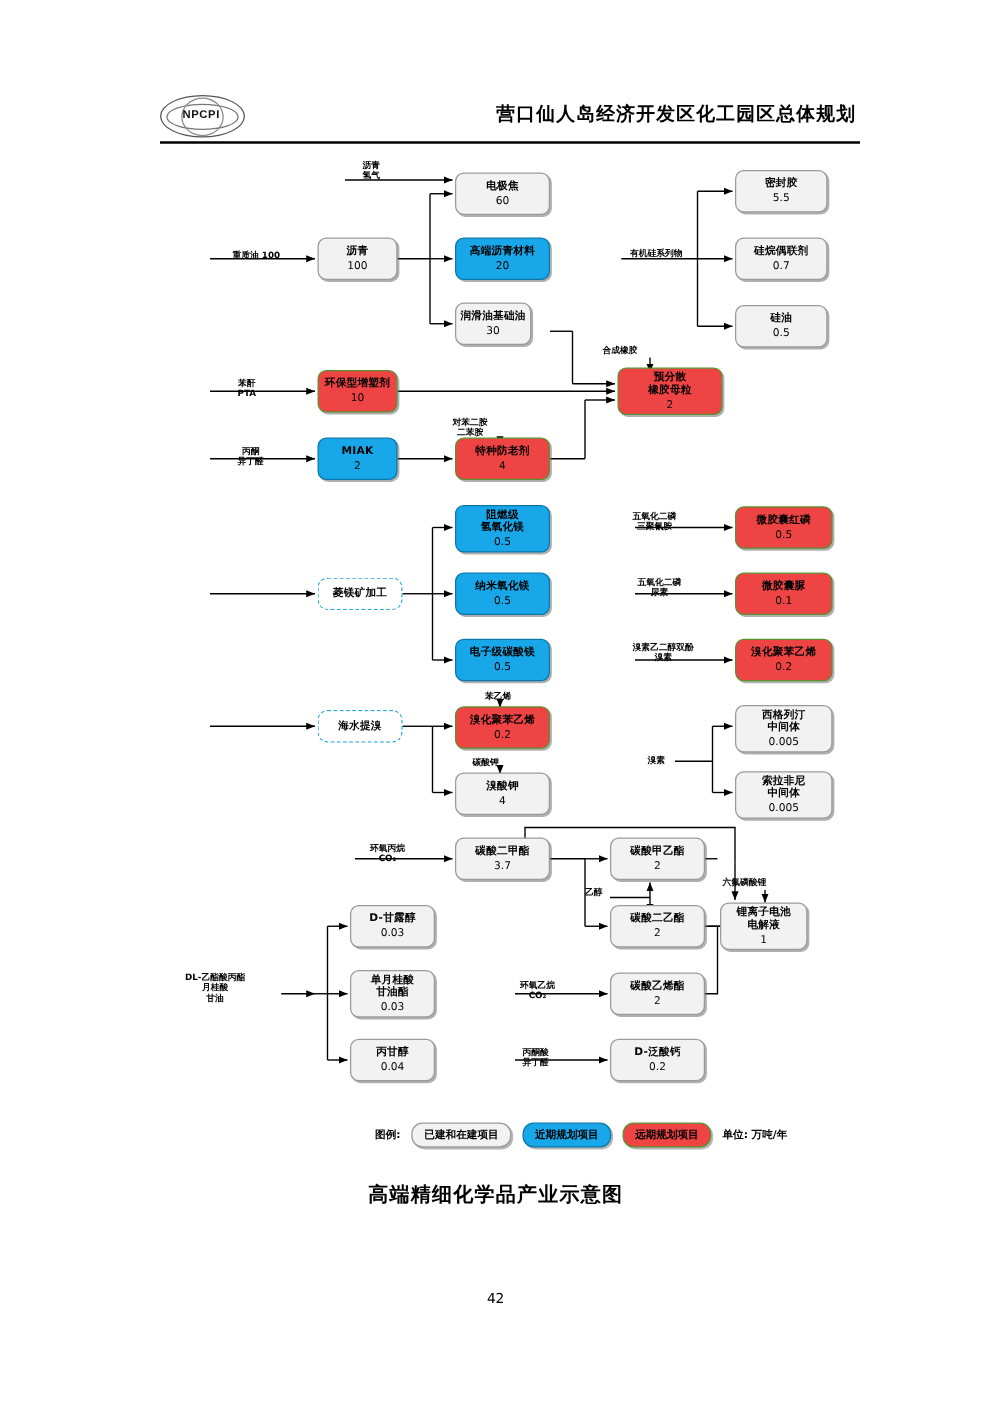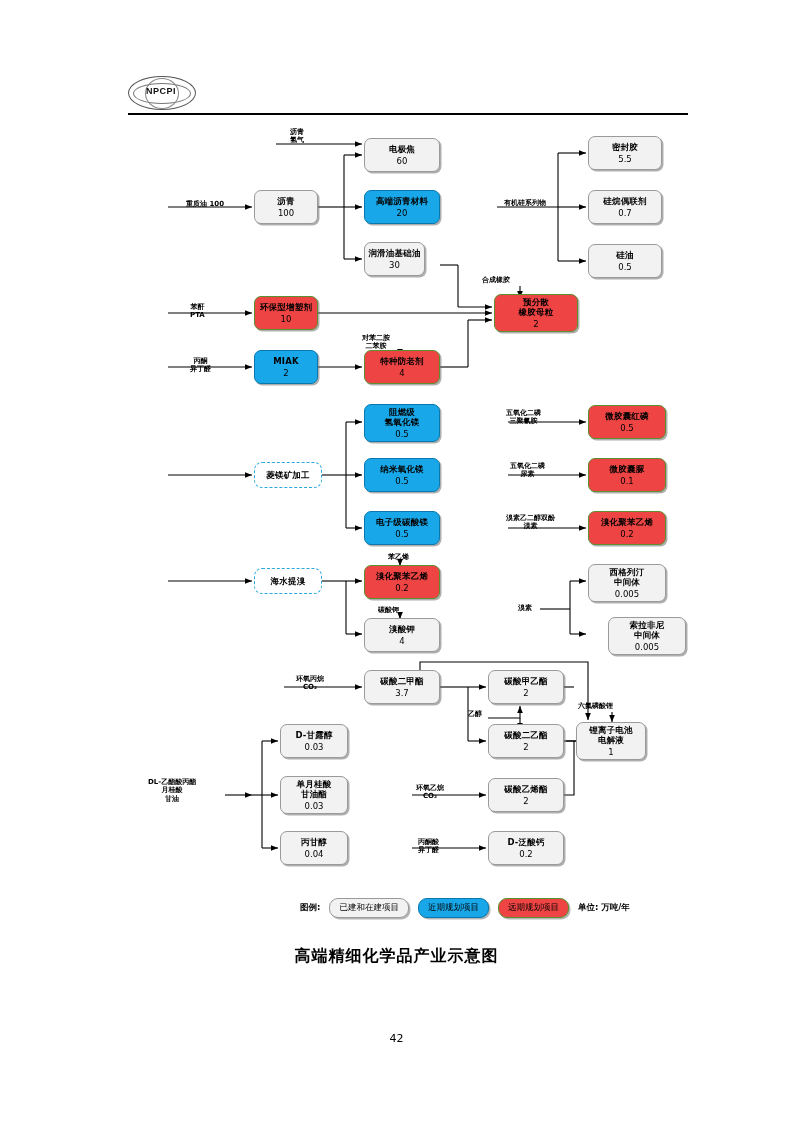--- a/index.html
+++ b/index.html
@@ -78,21 +78,21 @@
     text-align:center; white-space:nowrap; font-weight:bold;
   }
 
   
   .legend { position:absolute; left:300px; top:897px; height:22px;
             display:flex; align-items:center; gap:9px; }
   .legend-label { font-size:8.5px; font-weight:bold; color:#000; }
   .chip {
     border-radius:9px; border:1px solid #9a9a9a; background:#f2f2f2;
     box-shadow:1.5px 1.5px 0 rgba(110,110,110,0.5);
-    font-size:8.5px; font-weight:normal; color:#000;
+    font-size:8.5px; font-weight:bold; color:#000;
     padding:3px 9px; white-space:nowrap;
   }
   .chip.blue  { background:#18a7e8; border-color:#0a78ad; }
   .chip.green { background:#ef4444; border-color:#5a9130; }
 
   .fig-title {
     position:absolute; left:0; top:946px; width:793px; text-align:center;
     font-size:16px; font-weight:bold; color:#000; letter-spacing:1px;
   }
   .page-num {
@@ -103,20 +103,21 @@
 </head>
 <body>
 
 <div class="page">
 
   <div class="header">
     <div class="logo">
       <div class="logo-oval"></div>
       <div class="logo-text">NPCPI</div>
     </div>
+    <div class="header-title">营口仙人岛经济开发区化工园区总体规划</div>
     <div class="header-rule"></div>
   </div>
 
   <div class="canvas">
     <svg width="793" height="1122">
       <defs>
         <marker id="ah" markerWidth="7" markerHeight="7" refX="6.4" refY="3" orient="auto">
           <path d="M0,0.4 L6.4,3 L0,5.6 z" fill="#000"></path>
         </marker>
       </defs>
@@ -375,21 +376,21 @@
     <div class="node" style="left:364px; top:618px; width:76px; height:34px;">
       <span class="nm">溴酸钾</span>
       <span class="nv">4</span>
     </div>
 
     <div class="node" style="left:588px; top:564px; width:78px; height:38px;">
       <span class="nm" style="white-space:pre-line;">西格列汀
 中间体</span>
       <span class="nv">0.005</span>
     </div>
-    <div class="node" style="left:588px; top:617px; width:78px; height:38px;margin-left:20px;">
+    <div class="node" style="left:588px; top:617px; width:78px; height:38px;">
       <span class="nm" style="white-space:pre-line;">索拉非尼
 中间体</span>
       <span class="nv">0.005</span>
     </div>
 
     <div class="node" style="left:364px; top:670px; width:76px; height:34px;">
       <span class="nm">碳酸二甲酯</span>
       <span class="nv">3.7</span>
     </div>
     <div class="node" style="left:488px; top:670px; width:76px; height:34px;">

